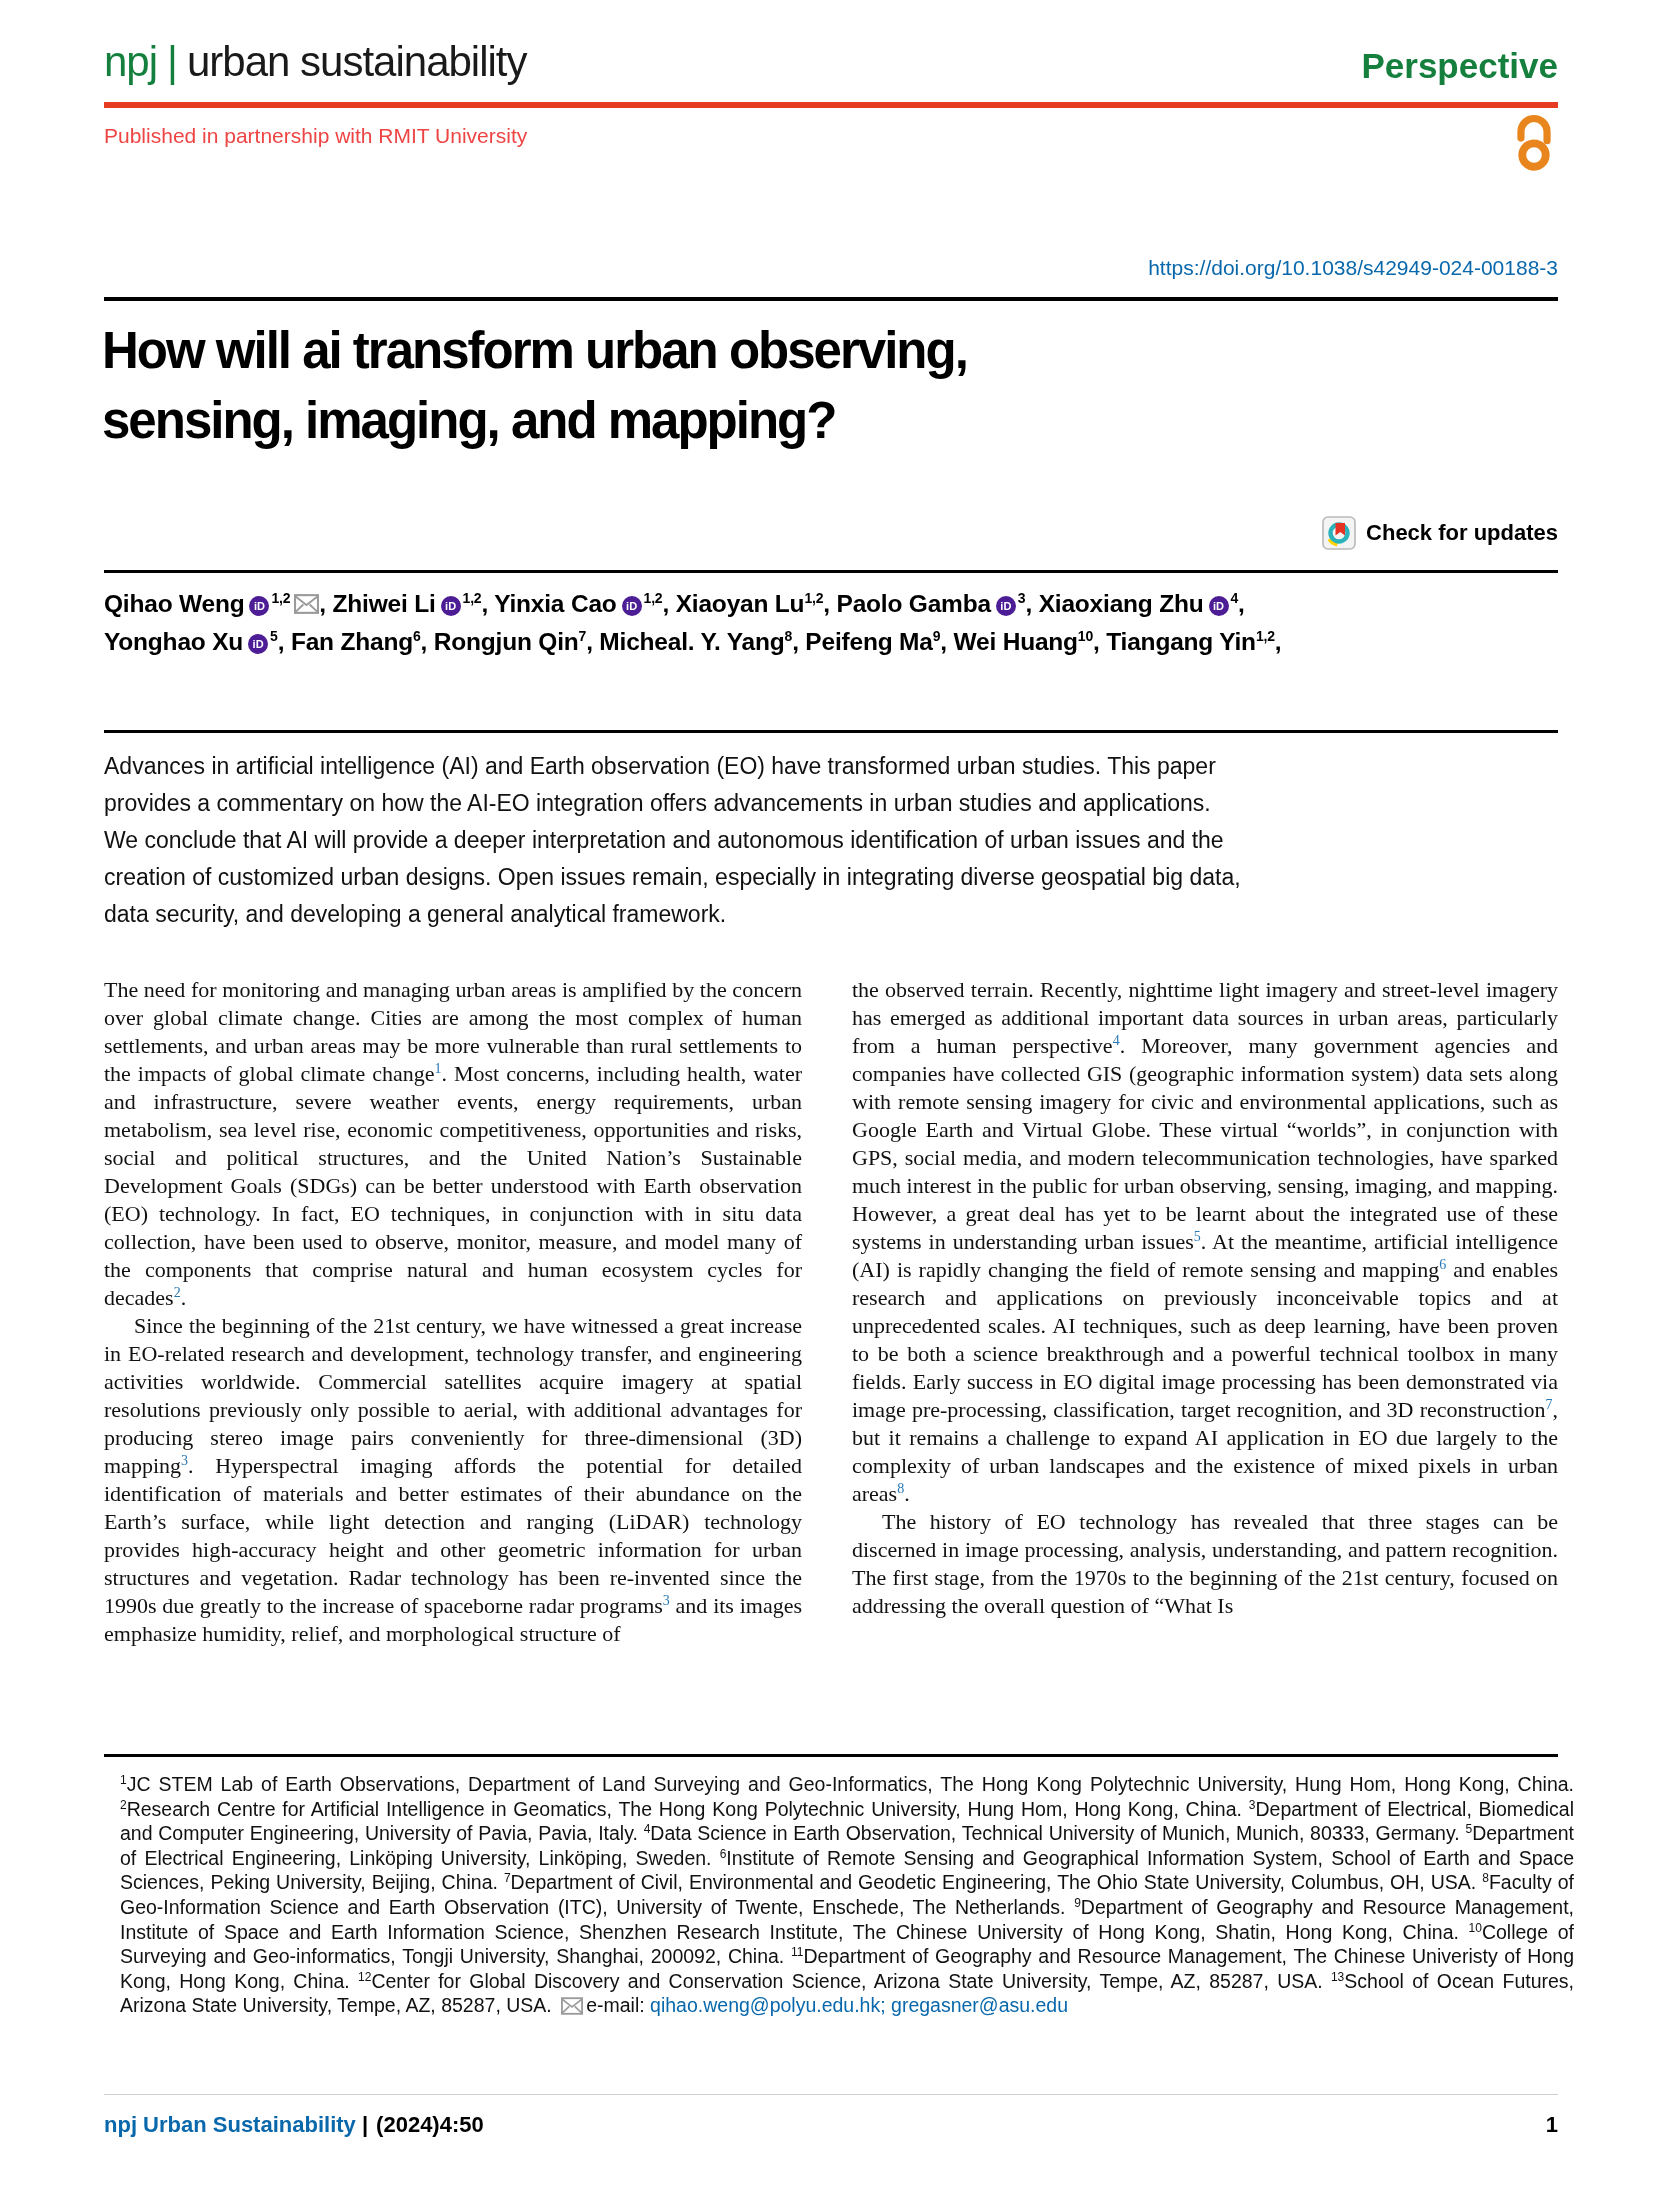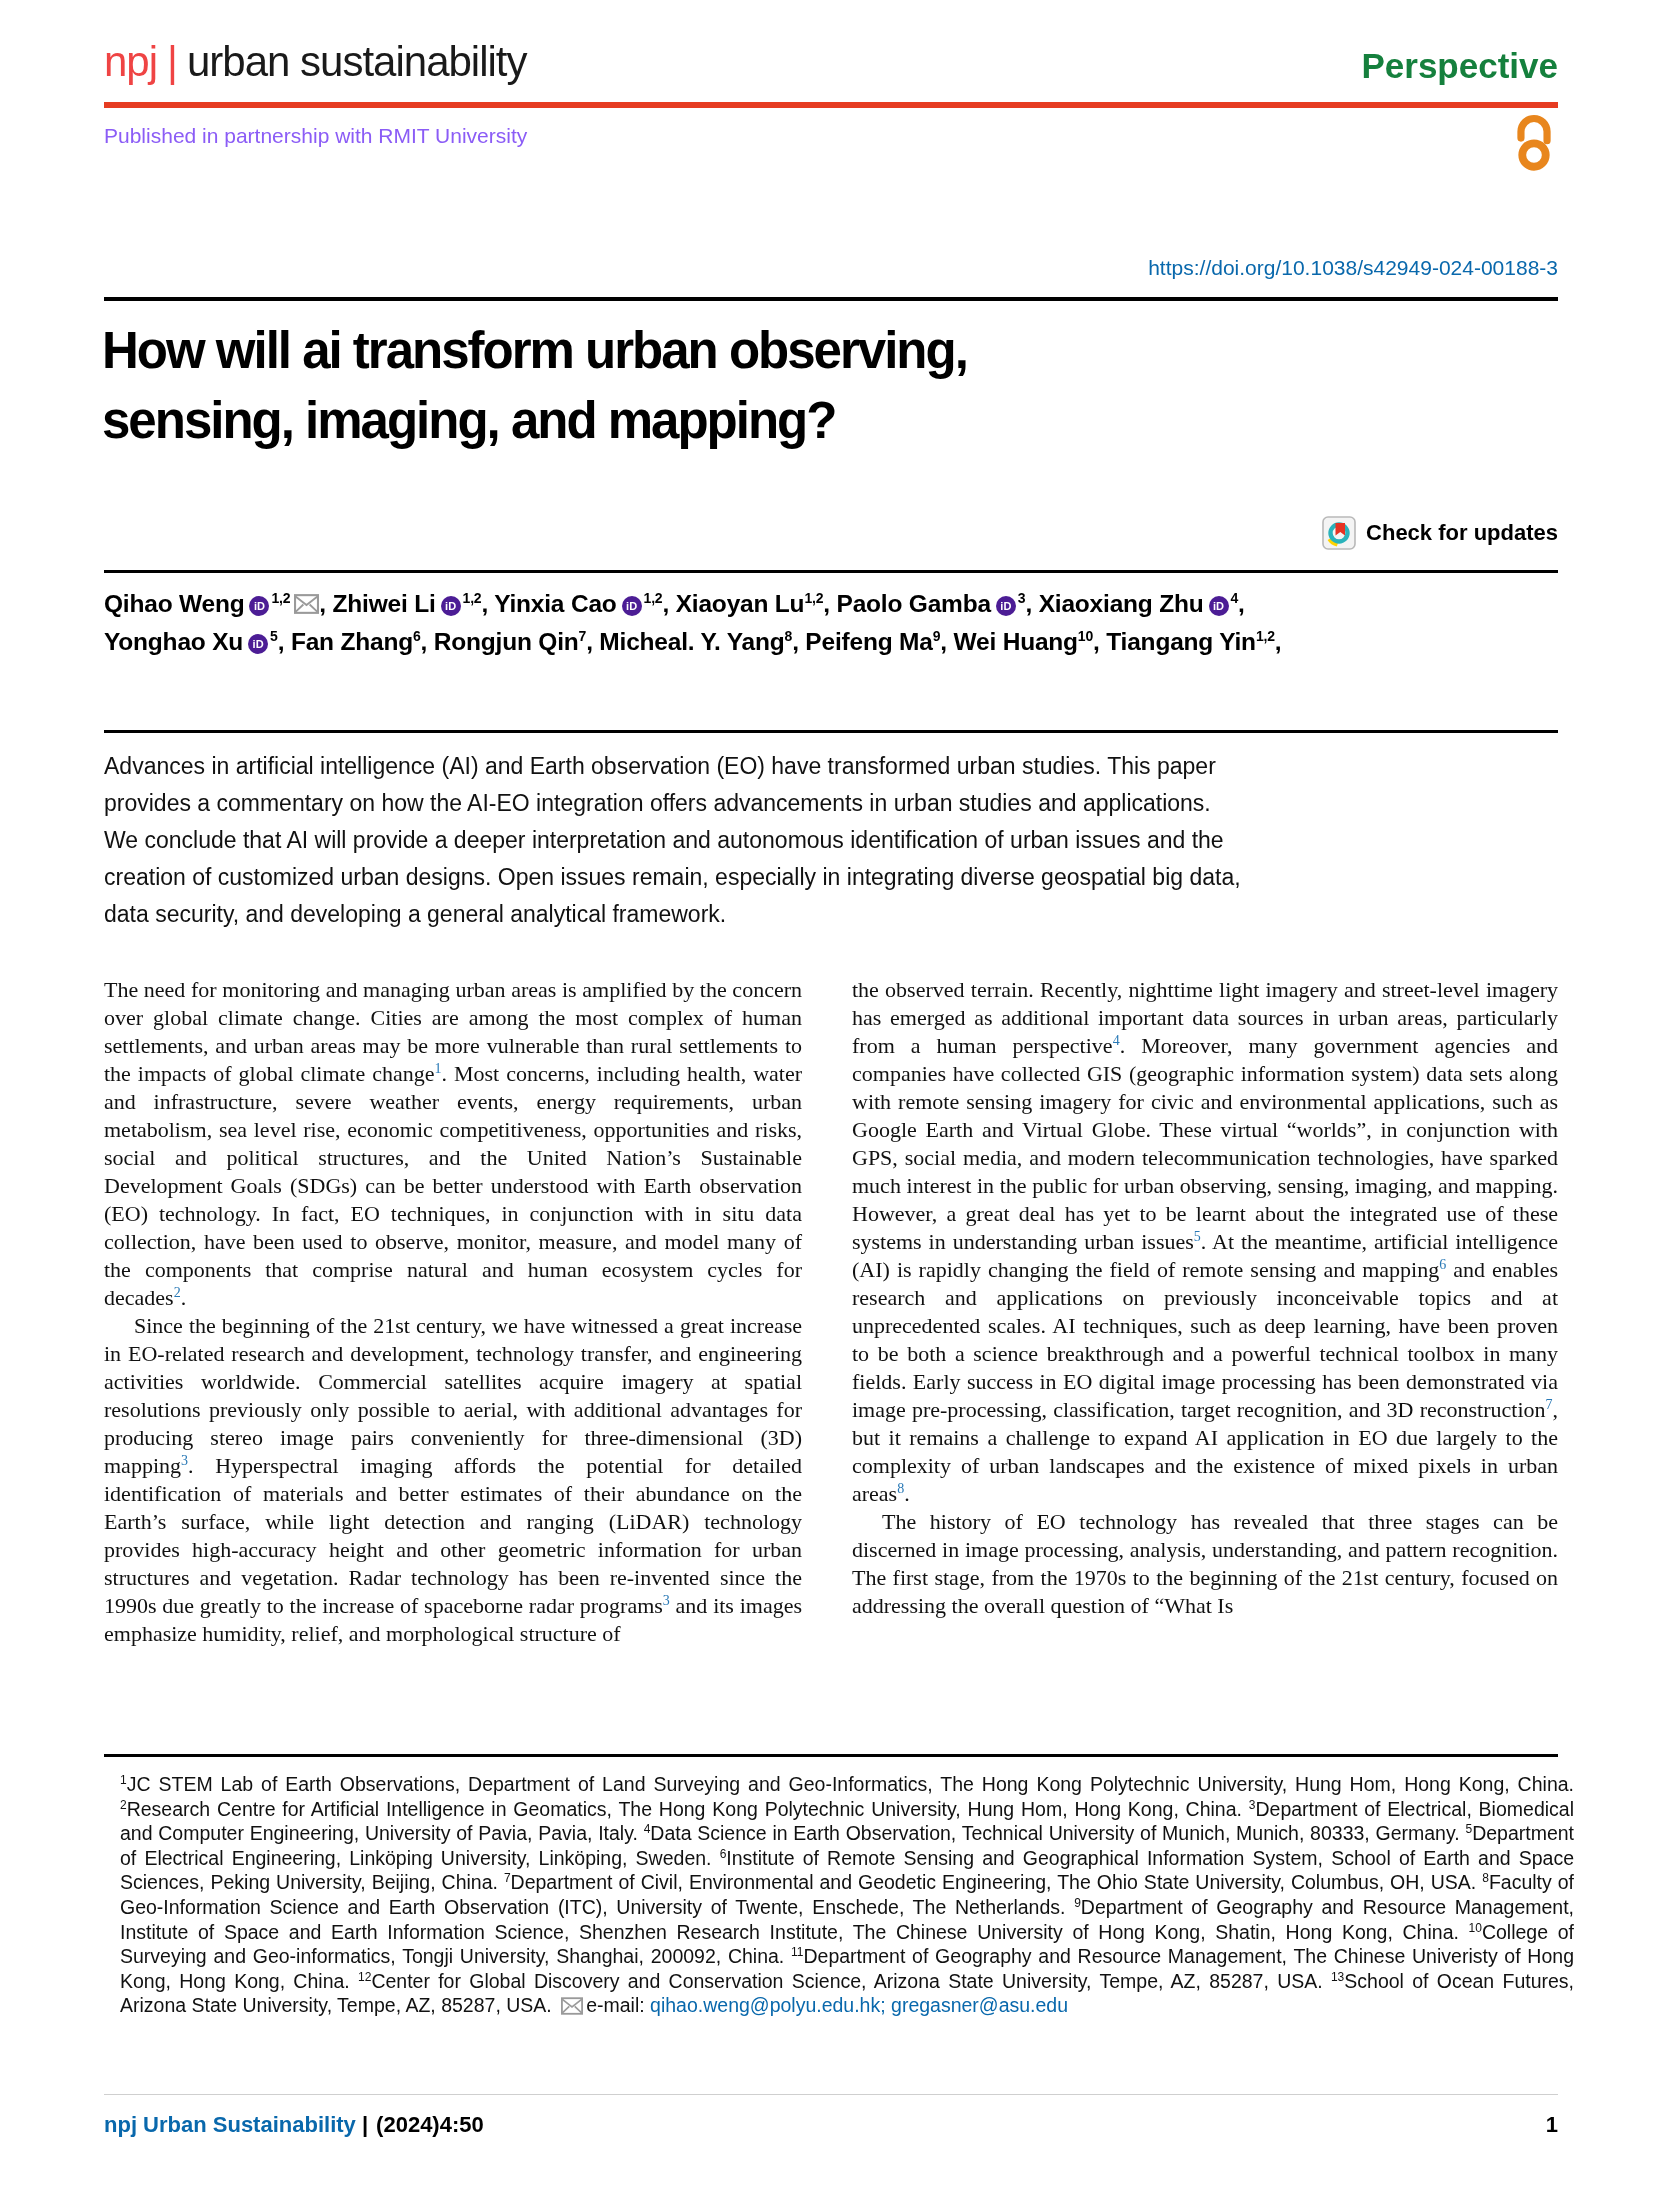--- a/index.html
+++ b/index.html
@@ -1,25 +1,25 @@
 <!DOCTYPE html>
 <html><head>
 <meta charset="utf-8">
 <style>
   html,body{margin:0;padding:0;background:#ffffff;}
   .page{position:relative;width:1654px;height:2197px;background:#ffffff;overflow:hidden;
         font-family:"Liberation Sans",sans-serif;color:#111;}
 
   
   .logo{position:absolute;left:104px;top:38px;font-size:42px;letter-spacing:-1px;color:#1a1a1a;white-space:nowrap;}
-  .logo .red{color:#ef4444;}
+  .logo .red{color:#15803d;}
   .logo .sep{padding:0 10px;font-weight:300;}
   .article-type{position:absolute;right:96px;top:46px;font-size:35px;font-weight:bold;color:#15803d;}
   .red-rule{position:absolute;left:104px;right:96px;top:102px;height:6px;background:#e63c22;}
-  .partnership{position:absolute;left:104px;top:124px;font-size:21px;color:#8b5cf6;}
+  .partnership{position:absolute;left:104px;top:124px;font-size:21px;color:#ef4444;}
   .oa-icon{position:absolute;right:96px;top:112px;}
 
   
   .doi{position:absolute;right:96px;top:256px;font-size:21px;color:#0968ac;text-decoration:none;}
   .rule-title{position:absolute;left:104px;right:96px;top:297px;height:4px;background:#000;}
   .title{position:absolute;left:102px;top:316px;font-size:51px;line-height:70px;font-weight:bold;
          letter-spacing:-2px;color:#000;}
 
   
   .check-badge{position:absolute;right:96px;top:516px;display:flex;align-items:center;gap:10px;

